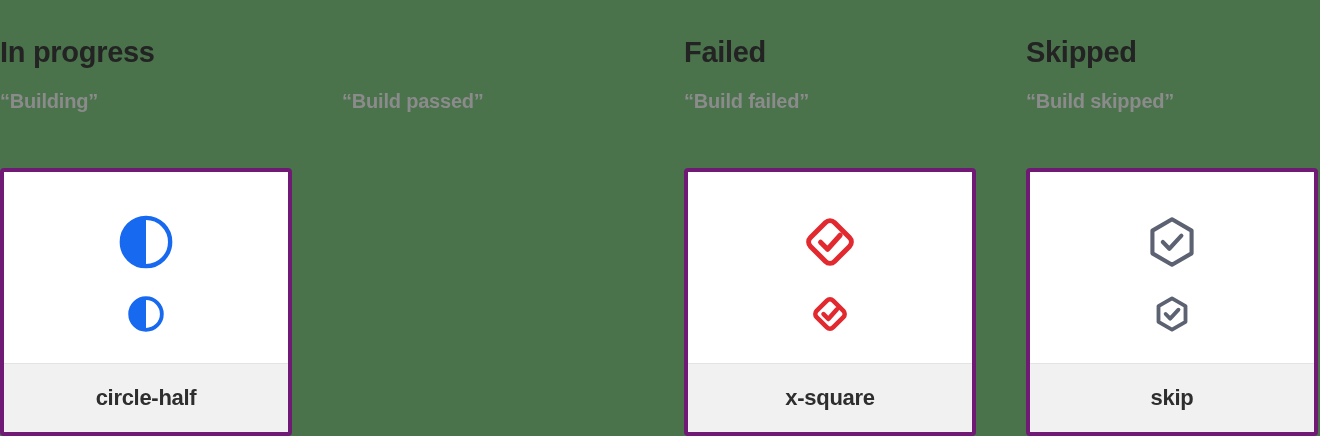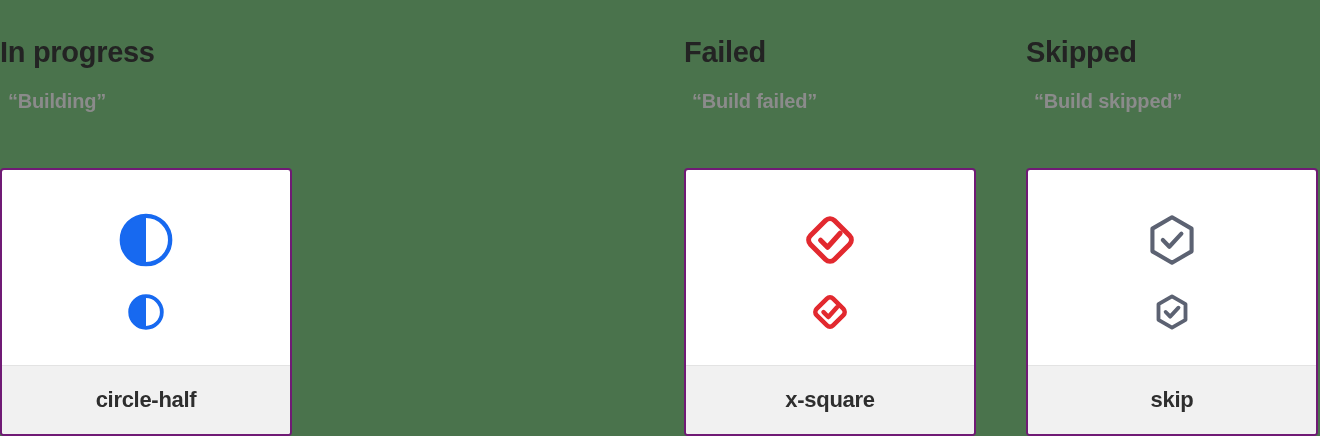--- a/index.html
+++ b/index.html
@@ -45,31 +45,30 @@
 
   .status-sub {
     position: absolute;
     top: 90px;
     left: 0;
     font-size: 20px;
     font-weight: bold;
     color: #8b8b8b;
     letter-spacing: -0.2px;
     white-space: nowrap;
-    margin-left: 8px;
   }
 
   .card {
     position: absolute;
     top: 168px;
     left: 0;
     width: 292px;
     height: 268px;
     background: #ffffff;
-    border: 2px solid #701a75;
+    border: 4px solid #701a75;
     border-radius: 4px;
     box-sizing: border-box;
     overflow: hidden;
   }
 
   .card-body {
     position: relative;
     height: 199px;
     width: 100%;
   }
@@ -135,20 +134,21 @@
           </span>
         </div>
       </div>
       <div class="card-footer">
         <span class="footer-label">circle-half</span>
       </div>
     </div>
   </div>
 
   <div class="column col-1">
+    <div class="status-sub">“Build passed”</div>
   </div>
 
   <div class="column col-2">
     <div class="status-title">Failed</div>
     <div class="status-sub">“Build failed”</div>
     <div class="card">
       <div class="card-body">
         <div class="icon-slot big">
           <span>
             <svg width="58" height="58" viewBox="0 0 24 24">

